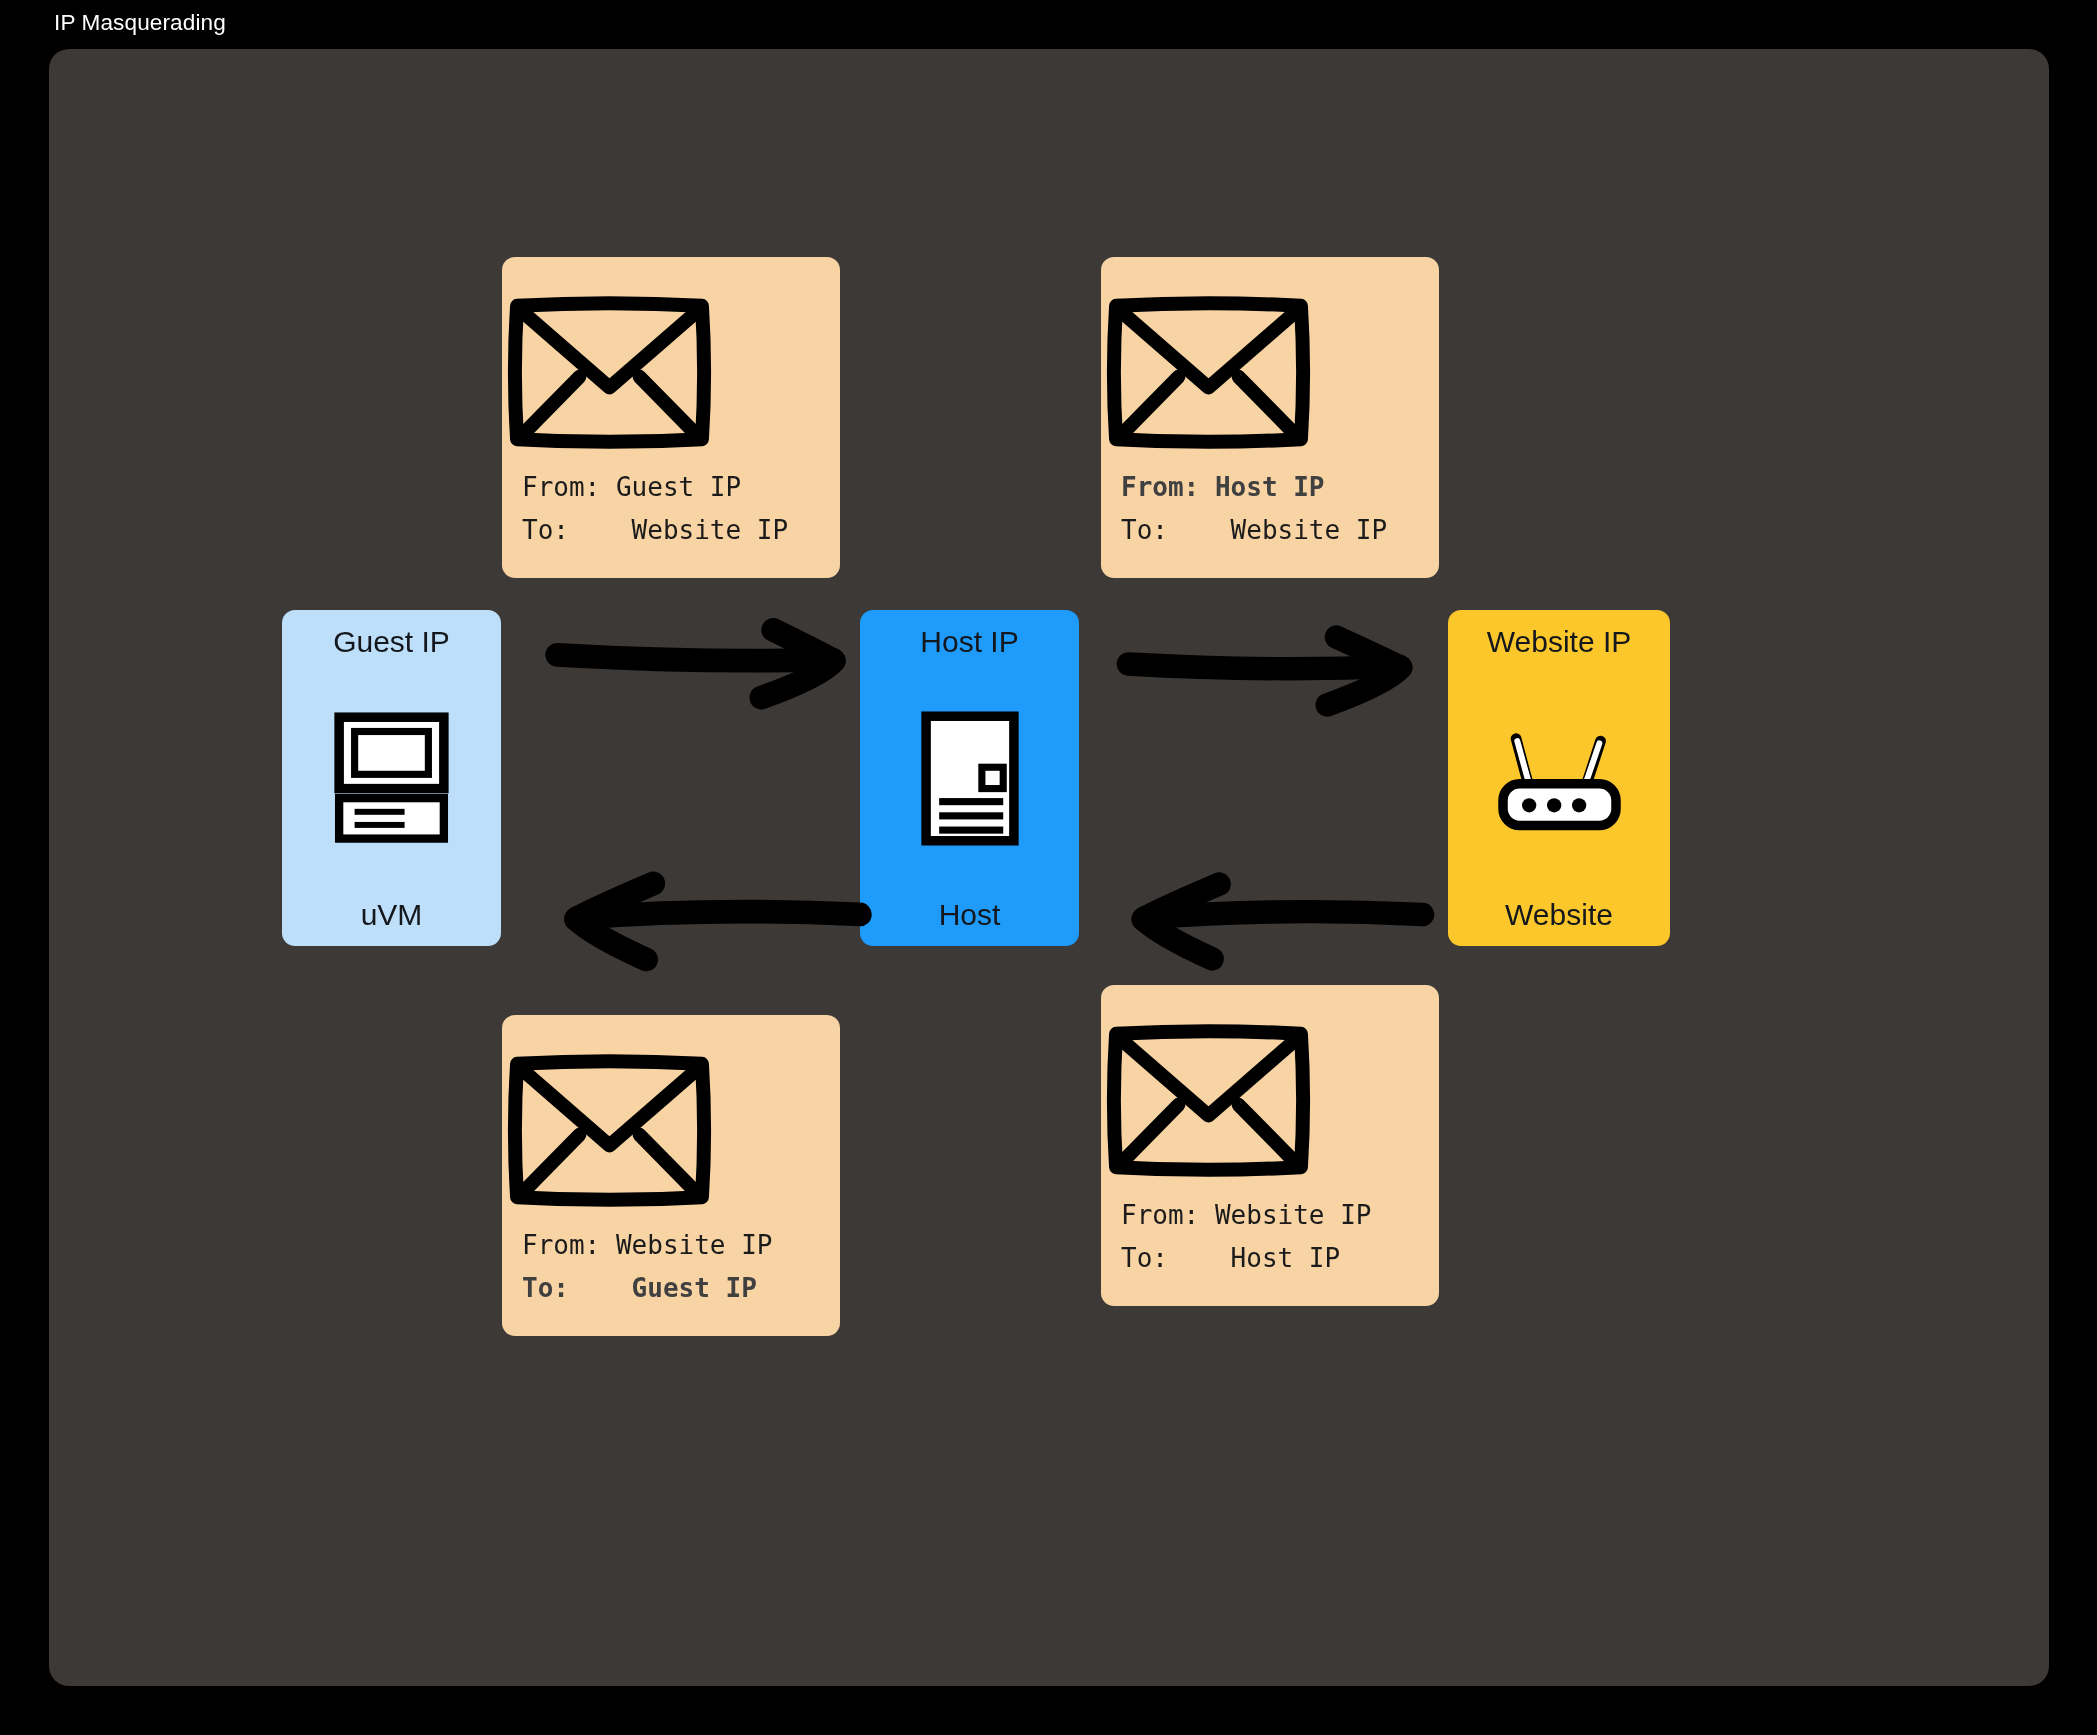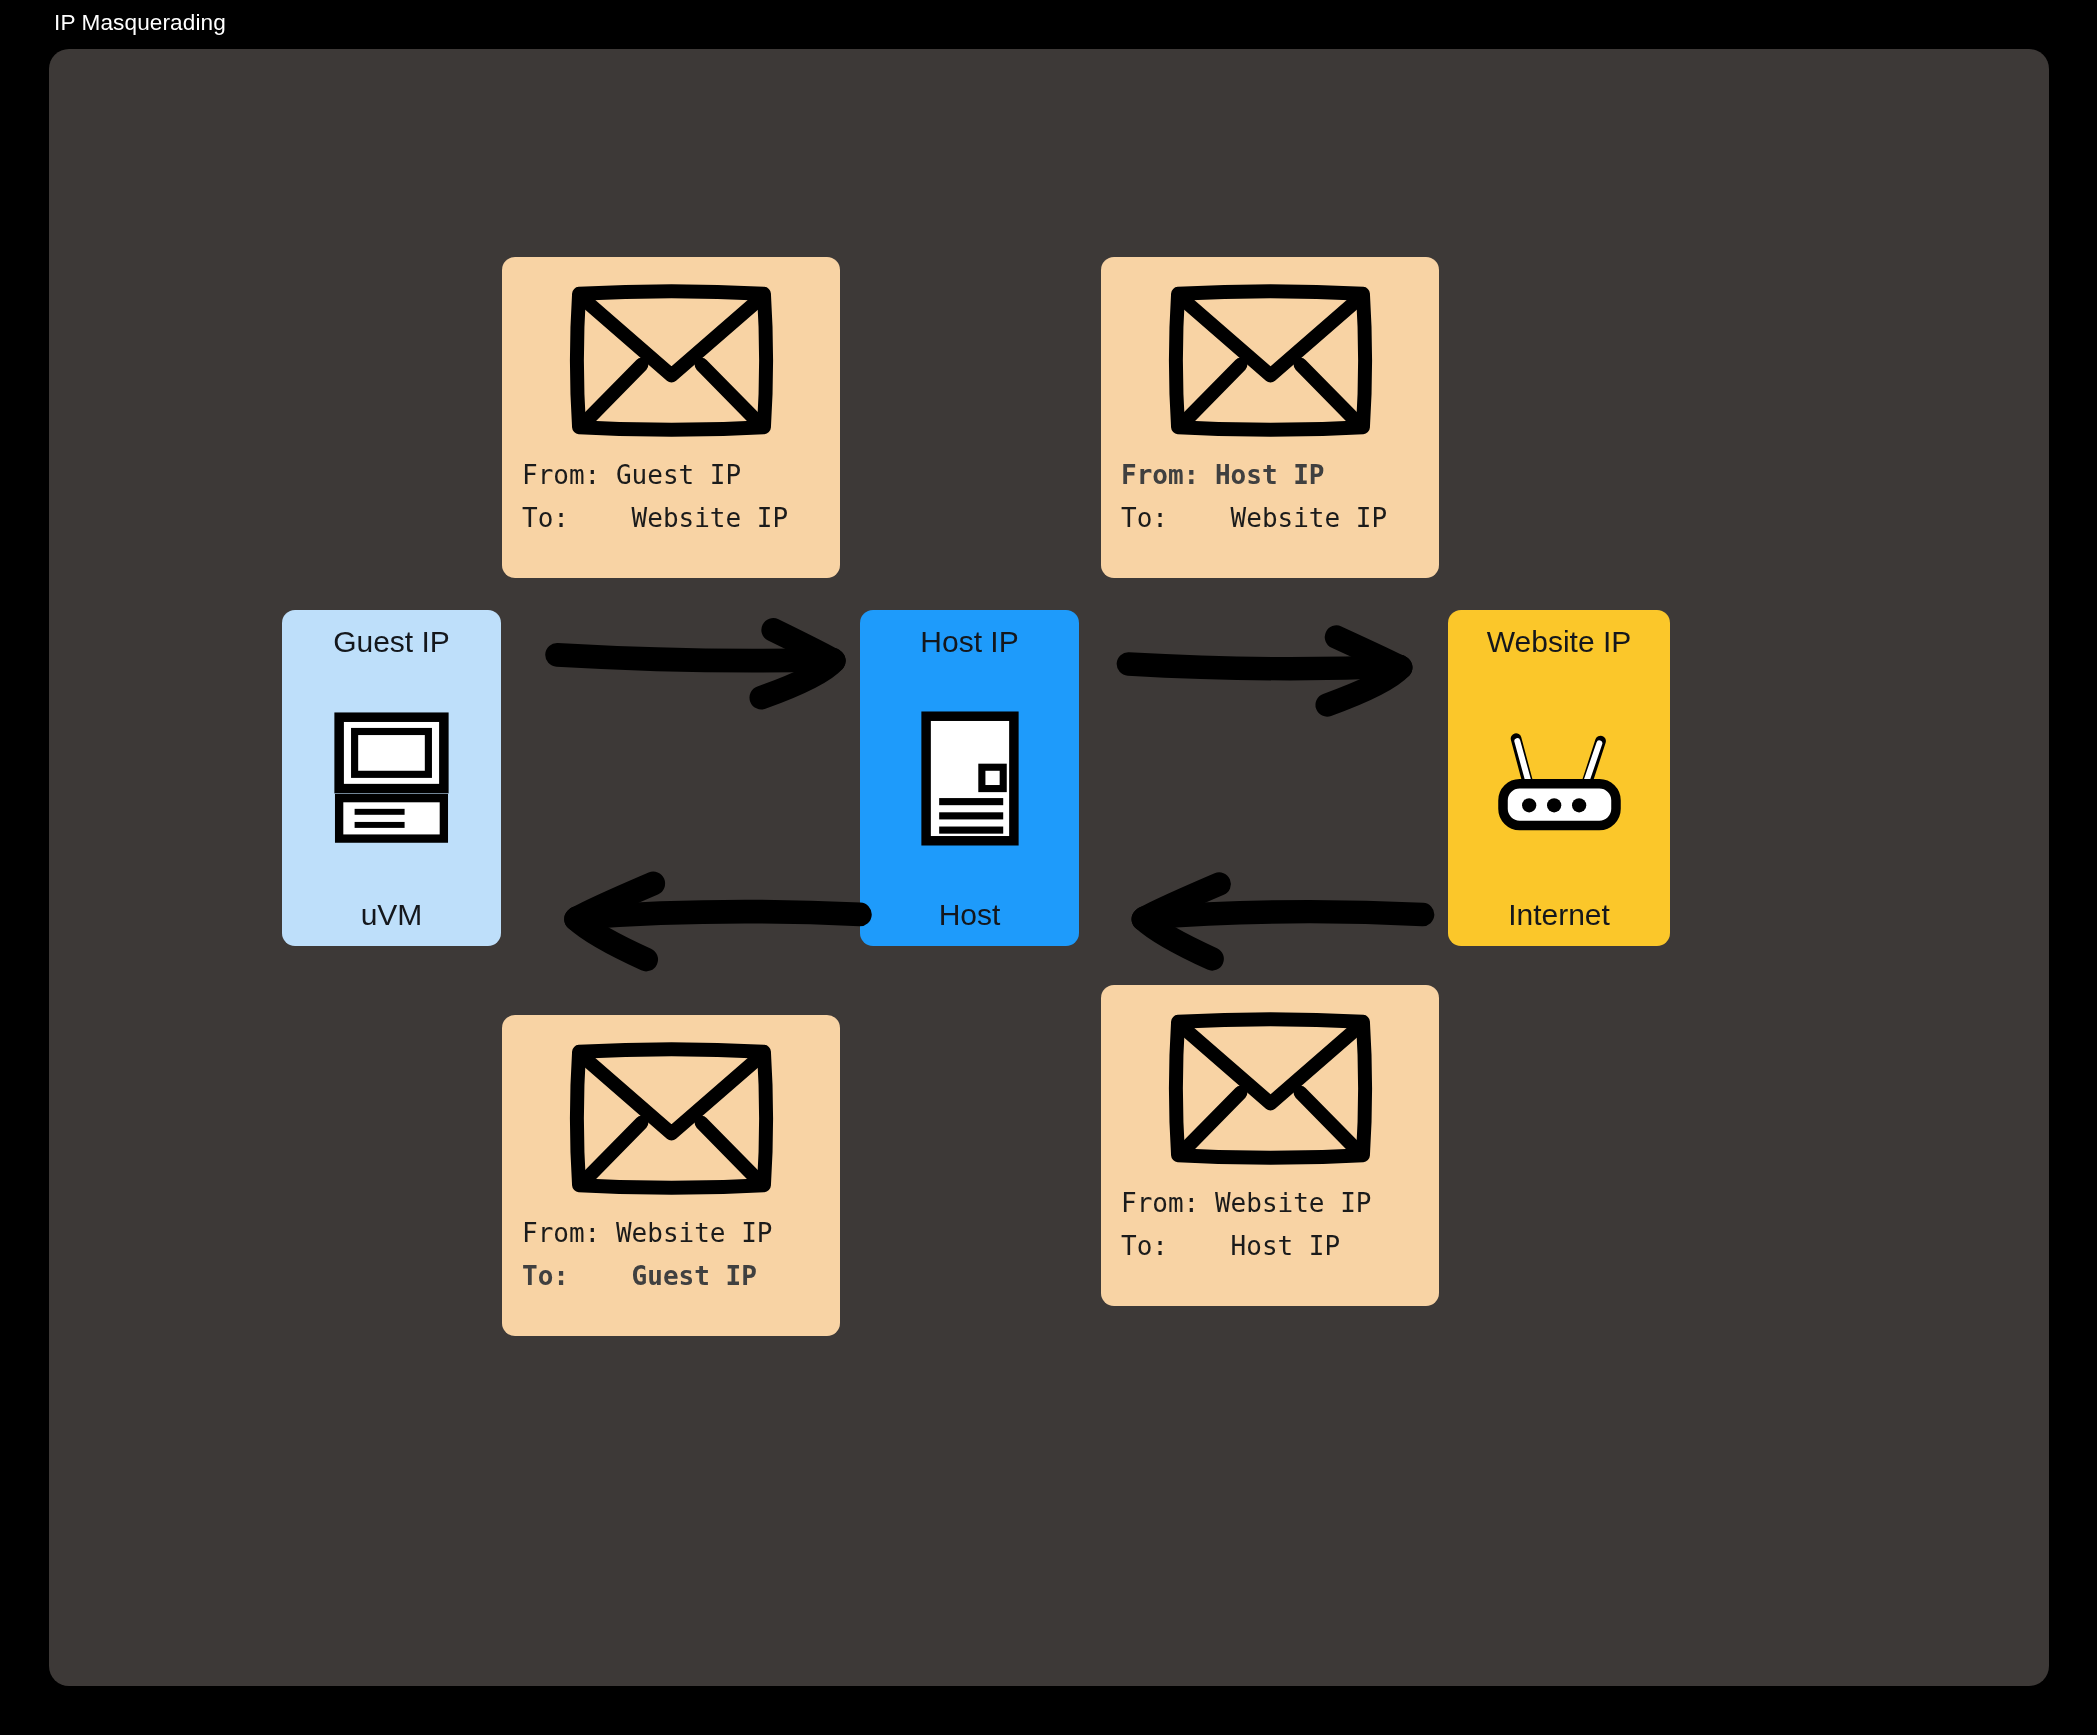--- a/index.html
+++ b/index.html
@@ -48,22 +48,22 @@
     border-radius: 20px;
   }
 
   
   .packet-card {
     position: absolute;
     background: #F8D3A4;
     border-radius: 13px;
     display: flex;
     flex-direction: column;
-    align-items: center;
-    padding-top: 14px;
+    align-items: flex-start;
+    padding-top: 26px;
   }
   .envelope-icon { width: 215px; height: 179px; display: block; }
   .packet-lines {
     width: 100%;
     padding-left: 20px;
     margin-top: 3.6px;
   }
   .packet-line {
     font-family: "DejaVu Sans Mono", "Liberation Mono", monospace;
     font-size: 26px;
@@ -215,21 +215,21 @@
           <g stroke="#ffffff" stroke-width="5" stroke-linecap="round" fill="none">
             <line x1="33" y1="56" x2="22" y2="16"></line>
             <line x1="78" y1="56" x2="91" y2="18"></line>
           </g>
           <rect x="10" y="52" width="95" height="35" rx="14" ry="14" fill="#ffffff" stroke="#000000" stroke-width="8"></rect>
           <circle cx="32" cy="70" r="6" fill="#000000"></circle>
           <circle cx="53" cy="70" r="6" fill="#000000"></circle>
           <circle cx="74" cy="70" r="6" fill="#000000"></circle>
         </svg>
       </div>
-      <div class="node-label">Internet</div>
+      <div class="node-label">Website</div>
     </div>
 
     <svg class="arrow-svg" style="left:498px; top:575px; width:310px; height:95px;" viewBox="0 0 260 80">
       <g fill="none" stroke="#000000" stroke-width="20" stroke-linecap="round" stroke-linejoin="round">
         <path d="M8 26 Q130 33 240 30"></path>
         <path d="M190 5 Q235 27 241 31"></path>
         <path d="M241 31 Q230 44 180 62"></path>
       </g>
     </svg>
 

